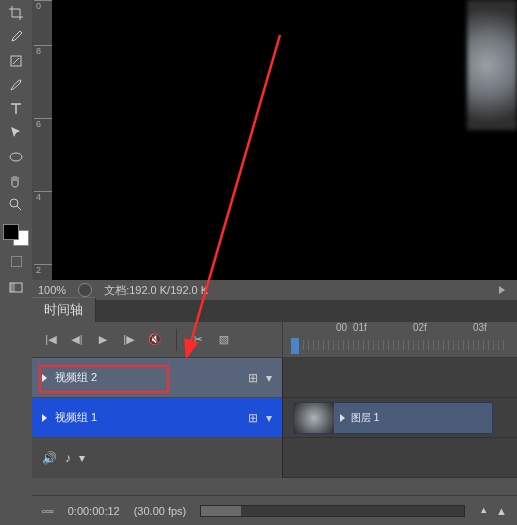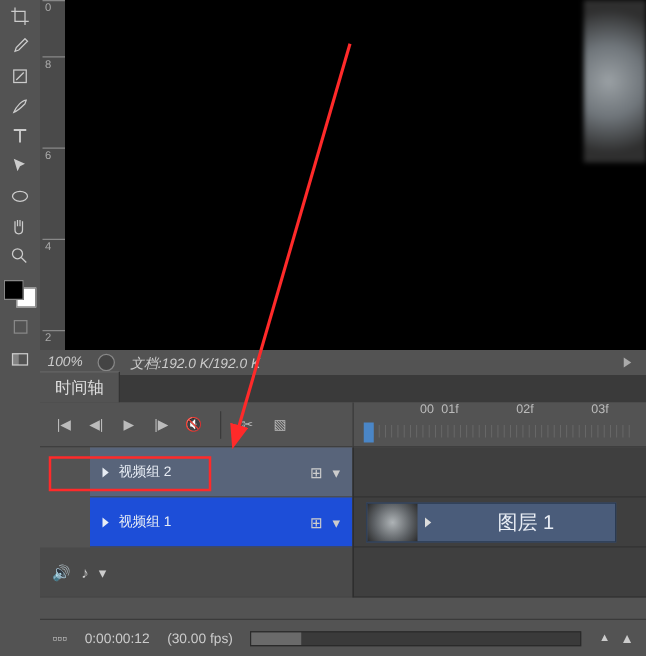--- a/index.html
+++ b/index.html
@@ -18,21 +18,21 @@
 .ruler-v { position: absolute; left: 0; top: 0; width: 20px; bottom: 0; background: #4a4a4a; font-size: 9px; color: #aaa; }
 .ruler-v .tick { position: absolute; left: 2px; width: 100%; border-top: 1px solid #888; padding-left: 2px; }
 .ruler-v .t0 { top: 0; }
 .ruler-v .t1 { top: 45px; }
 .ruler-v .t2 { top: 118px; }
 .ruler-v .t3 { top: 191px; }
 .ruler-v .t4 { top: 264px; }
 .canvas { position: absolute; left: 20px; top: 0; right: 0; bottom: 0; background: #000; }
 .cloud { position: absolute; right: 0; top: 0; width: 50px; height: 130px; background: radial-gradient(circle at 40% 50%, #9aa0a4 0%, #6f757a 40%, #2f2f2f 80%); filter: blur(2px); }
 
-.status { position: absolute; left: 32px; top: 280px; right: 0; height: 20px; background: #535353; display: flex; align-items: center; padding-left: 6px; gap: 12px; font-size: 11px; color: #ccc; font-style: italic; }
+.status { position: absolute; left: 32px; top: 280px; right: 0; height: 20px; background: #535353; display: flex; align-items: center; padding-left: 6px; gap: 12px; font-size: 11px; color: #ccc; }
 .status .globe { width: 14px; height: 14px; border-radius: 50%; background: #444; border: 1px solid #888; }
 .status .play-tri { width: 0; height: 0; border-left: 6px solid #aaa; border-top: 4px solid transparent; border-bottom: 4px solid transparent; margin-left: auto; margin-right: 12px; }
 
 .tab-bar { position: absolute; left: 32px; top: 300px; right: 0; height: 22px; background: #3a3a3a; display: flex; align-items: flex-end; }
 .tab { background: #535353; padding: 3px 12px; font-size: 13px; color: #ddd; border-top: 1px solid #666; border-right: 1px solid #333; }
 
 .transport { position: absolute; left: 32px; top: 322px; width: 250px; height: 36px; background: #535353; display: flex; align-items: center; gap: 8px; padding-left: 10px; border-bottom: 1px solid #3a3a3a; }
 .t-btn { width: 18px; height: 18px; display: flex; align-items: center; justify-content: center; color: #bbb; cursor: pointer; }
 .t-sep { width: 1px; height: 22px; background: #3a3a3a; margin: 0 4px; }
 
@@ -40,34 +40,34 @@
 .time-ruler .lbl { position: absolute; top: 0; font-size: 10px; color: #bbb; }
 .time-ruler .lbl.l0 { left: 10px; margin-left: 43px; }
 .time-ruler .lbl.l1 { left: 70px; }
 .time-ruler .lbl.l2 { left: 130px; }
 .time-ruler .lbl.l3 { left: 190px; }
 .time-ruler .scale { position: absolute; left: 10px; right: 10px; top: 18px; height: 10px; background: linear-gradient(to right, #888 1px, transparent 1px); background-size: 5px 100%; opacity: 0.4; }
 .time-ruler .playhead { position: absolute; left: 8px; top: 16px; width: 8px; height: 16px; background: #4a86c7; }
 
 .tracks { position: absolute; left: 32px; top: 358px; width: 250px; background: #535353; }
 .track-row { height: 40px; display: flex; align-items: center; padding: 0 10px; border-bottom: 1px solid #474747; position: relative; }
-.track-row.video { background: #58647a; color: #e8edf5; margin-left: 40px; }
+.track-row.video { background: #58647a; color: #e8edf5; }
 .track-row .arr { width: 0; height: 0; border-left: 5px solid currentColor; border-top: 4px solid transparent; border-bottom: 4px solid transparent; margin-right: 8px; }
 .track-row .name { flex: 1; }
 .track-row .right-icons { display: flex; gap: 8px; color: #ccc; font-size: 12px; }
 .track-row.audio { background: #4a4a4a; color: #ddd; }
 
 .highlight-box { position: absolute; left: 39px; top: 365px; width: 130px; height: 28px; border: 2px solid #ff2a2a; pointer-events: none; }
 
 .timeline-content { position: absolute; left: 282px; top: 358px; right: 0; background: #3f3f3f; border-left: 1px solid #2a2a2a; }
 .tl-row { height: 40px; border-bottom: 1px solid #333; position: relative; }
 .clip { position: absolute; left: 10px; top: 4px; height: 32px; width: 200px; background: #4a5c7a; border: 1px solid #2a3a52; display: flex; align-items: center; }
 .clip .thumb { width: 40px; height: 100%; background: radial-gradient(circle, #aeb3b6 0%, #5c6064 60%, #2c2c2c 100%); filter: blur(0.5px); }
 .clip .arr2 { width: 0; height: 0; border-left: 5px solid #ddd; border-top: 4px solid transparent; border-bottom: 4px solid transparent; margin: 0 6px; }
-.clip .clip-name { color: #e8edf5; font-size: 16px; margin-left: 47px; }
+.clip .clip-name { color: #e8edf5; font-size: 10px; }
 
 .footer { position: absolute; left: 32px; bottom: 0; right: 0; height: 30px; background: #535353; border-top: 1px solid #3a3a3a; display: flex; align-items: center; padding: 0 10px; gap: 14px; font-size: 11px; color: #ccc; }
 .footer .scroll { flex: 1; height: 12px; background: #3a3a3a; border: 1px solid #2a2a2a; position: relative; }
 .footer .scroll .thumb { position: absolute; left: 0; top: 0; width: 40px; height: 100%; background: #6a6a6a; }
 .footer .end-icons { display: flex; gap: 8px; }
 
 .red-arrow { position: absolute; pointer-events: none; }
 </style>
 </head>
 <body>

